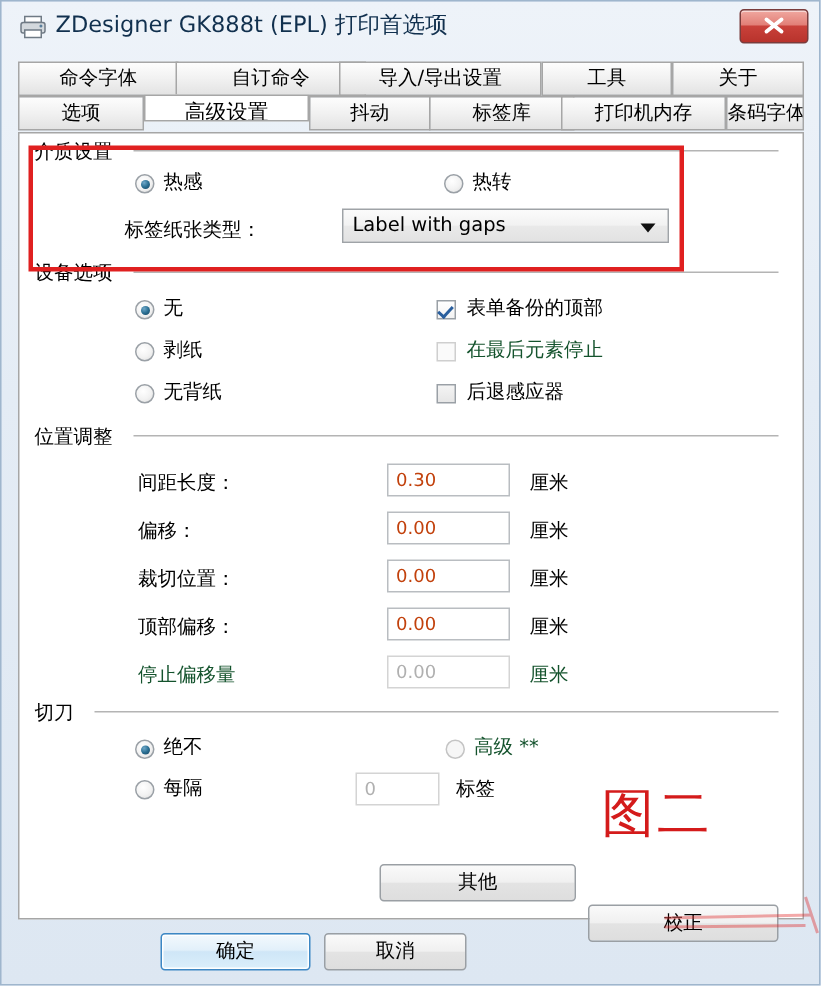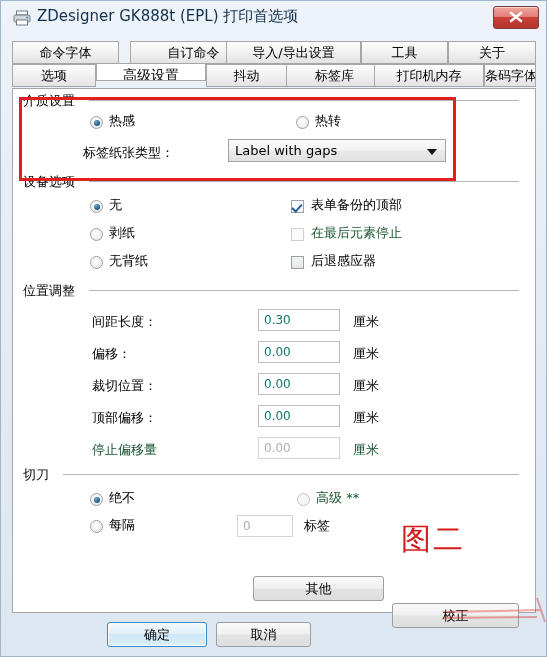--- a/index.html
+++ b/index.html
@@ -166,21 +166,21 @@
   .ctl-label.disabled { color: #14532d; }
 
   
   .textbox {
     position: absolute;
     box-sizing: border-box;
     height: 22px;
     border: 1px solid #b9bdc1;
     background: #ffffff;
     font-size: 12px;
-    color: #0f766e;
+    color: #c2410c;
     line-height: 20px;
     padding-left: 5px;
     font-family: "DejaVu Sans", "Liberation Sans", sans-serif;
   }
   .textbox.disabled { color: #b0b0b0; border-color: #d4d4d4; }
 
   
   .combo {
     position: absolute;
     box-sizing: border-box;
@@ -234,21 +234,21 @@
   
   .red-box {
     position: absolute;
     box-sizing: border-box;
     border: 3px solid #e02020;
     pointer-events: none;
   }
   .red-anno {
     position: absolute;
     color: #d41b1b;
-    font-size: 30px;
+    font-size: 35px;
     font-family: "DejaVu Serif", "Liberation Serif", serif;
     letter-spacing: 2px;
     white-space: nowrap;
     pointer-events: none;
   }
   .red-smudge {
     position: absolute;
     pointer-events: none;
     opacity: 0.38;
   }
@@ -271,21 +271,21 @@
     <div class="close-btn">
       <svg width="18" height="14" viewBox="0 0 18 14">
         <path d="M4 3 L14 11 M14 3 L4 11" stroke="#ffffff" stroke-width="2.6" stroke-linecap="round"></path>
       </svg>
     </div>
   </div>
 
   <div class="tabs-area">
 
     <div class="tab row1" style="left:0px;width:107px;">命令字体</div>
-    <div class="tab row1" style="left:118px;width:127px;">自订命令</div>
+    <div class="tab row1" style="left:105px;width:127px;">自订命令</div>
     <div class="tab row1" style="left:214px;width:135px;">导入/导出设置</div>
     <div class="tab row1" style="left:349px;width:87px;">工具</div>
     <div class="tab row1" style="left:436px;width:88px;">关于</div>
 
     <div class="tab row2" style="left:0px;width:84px;">选项</div>
     <div class="tab row2 active" style="left:84px;width:110px;">高级设置</div>
     <div class="tab row2" style="left:194px;width:81px;">抖动</div>
     <div class="tab row2" style="left:274px;width:97px;">标签库</div>
     <div class="tab row2" style="left:362px;width:110px;">打印机内存</div>
     <div class="tab row2" style="left:472px;width:52px;">条码字体</div>

